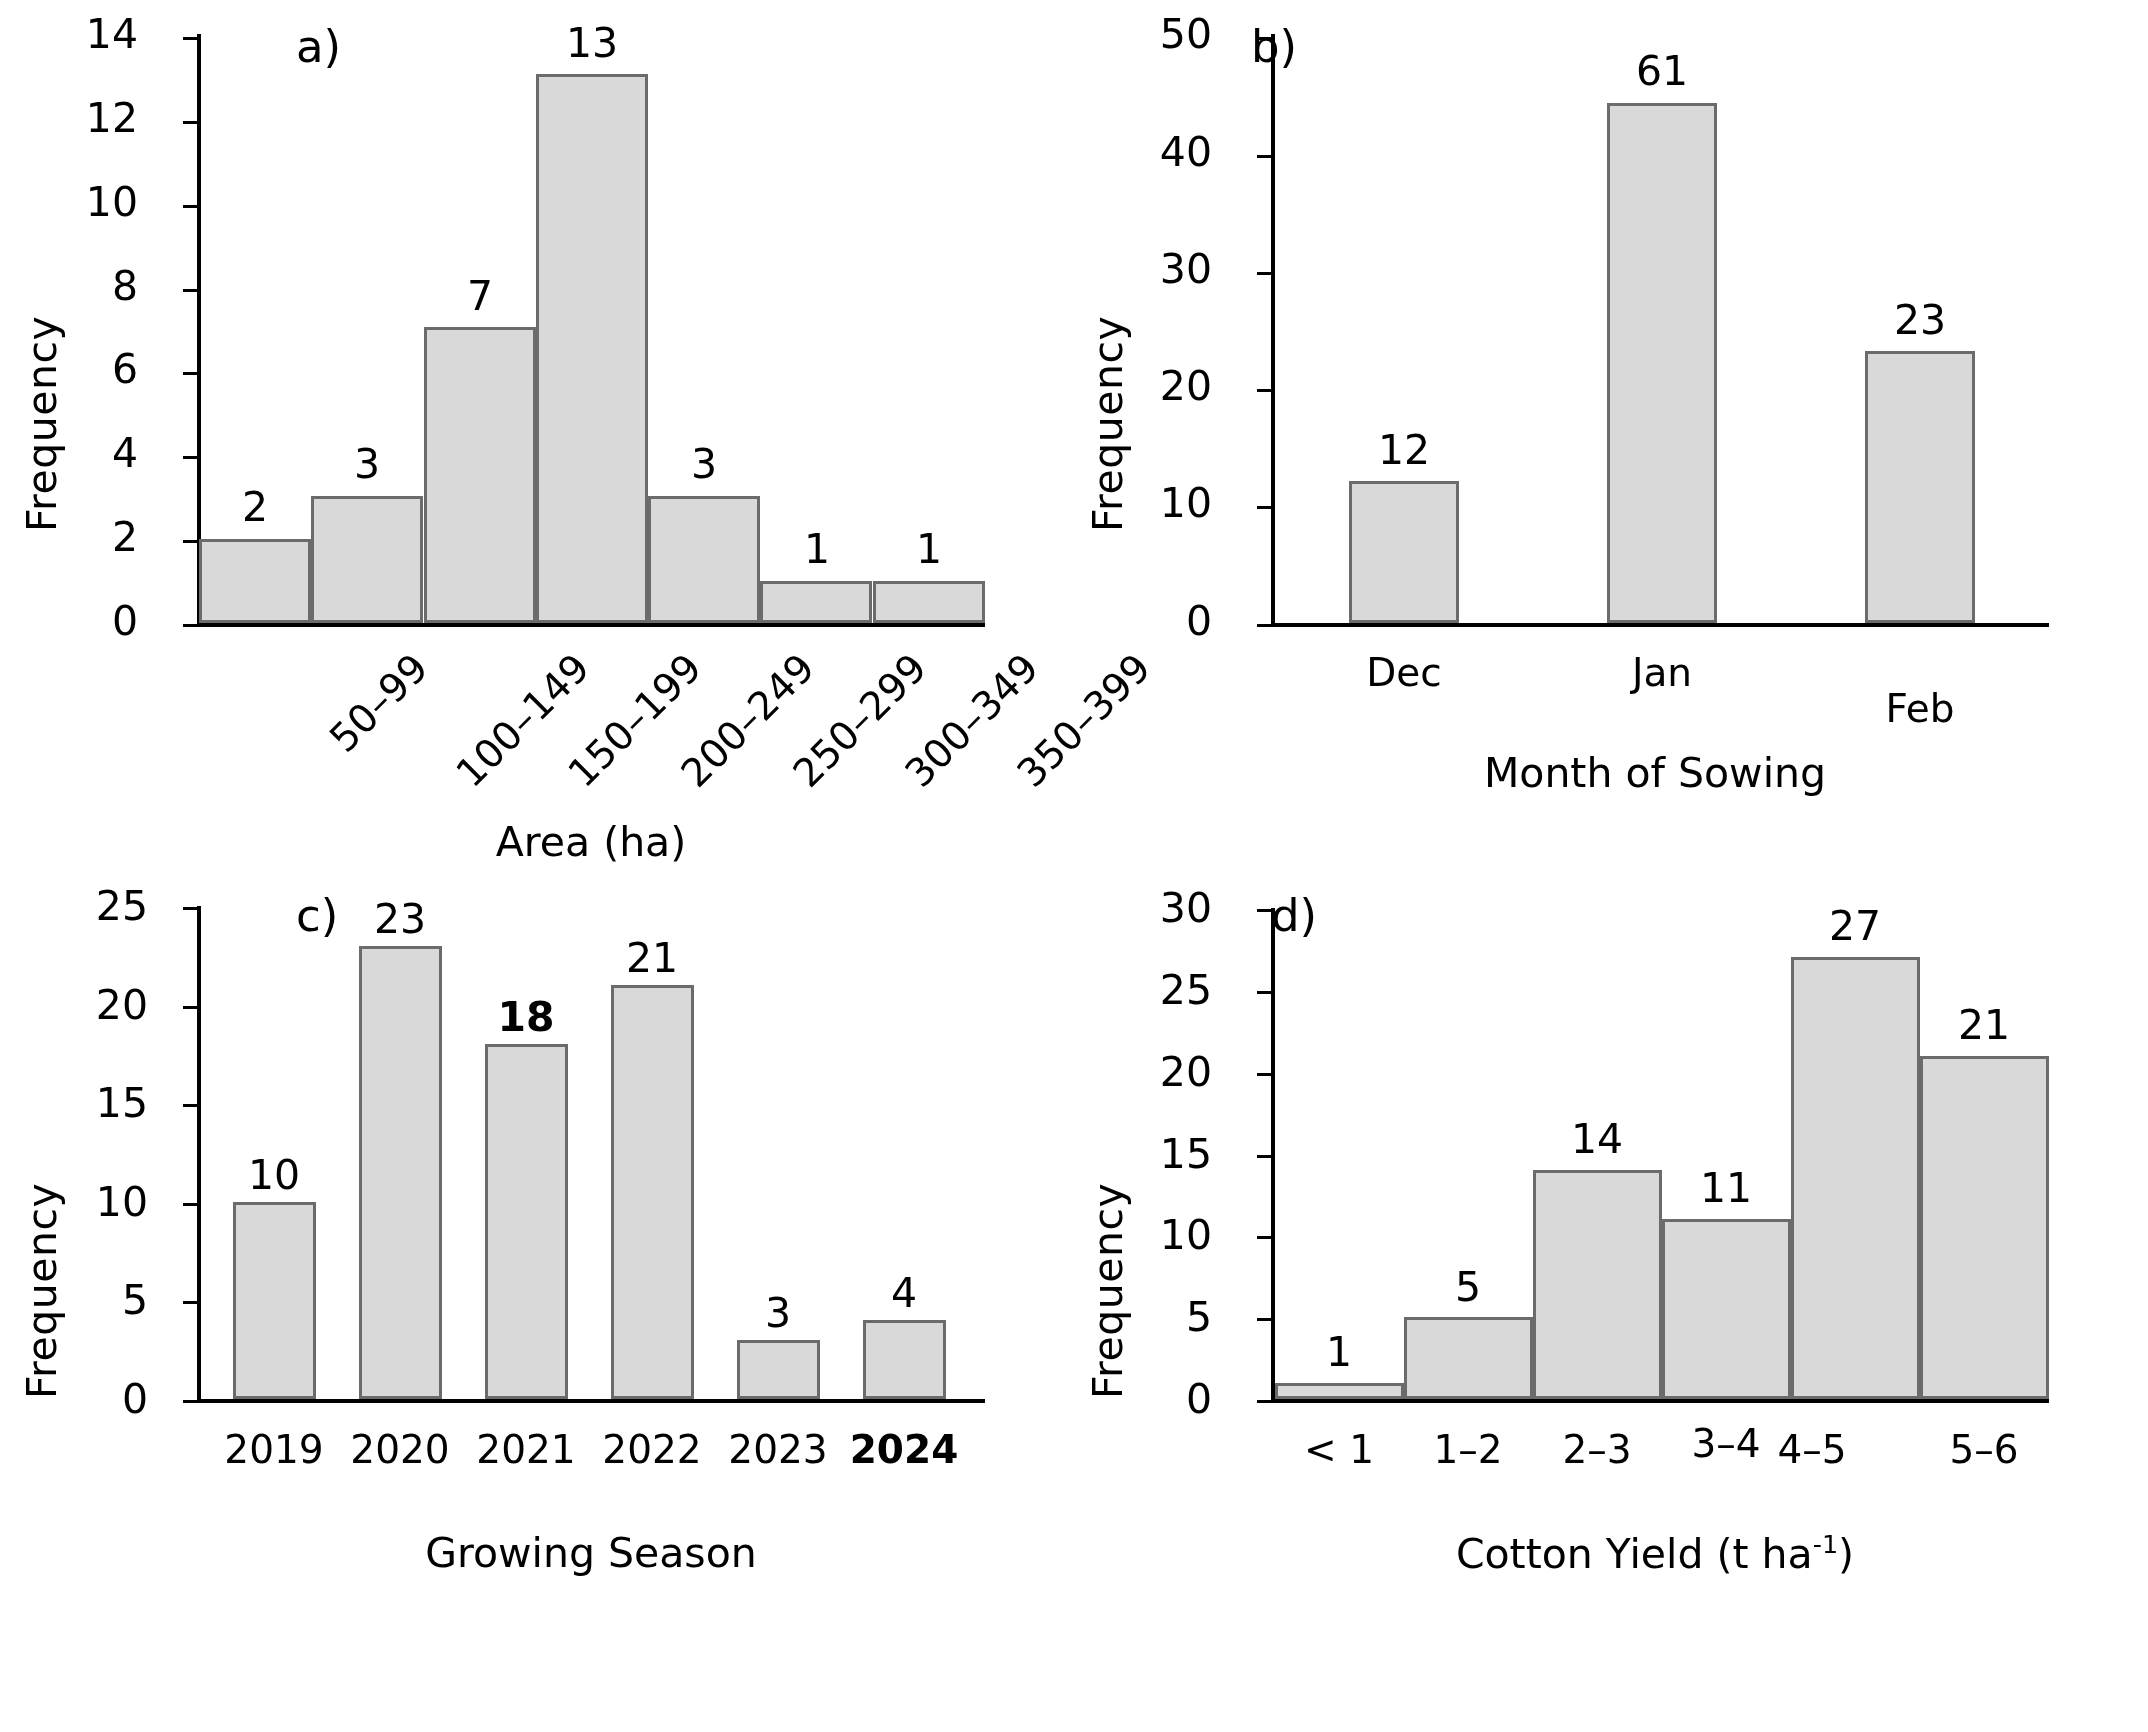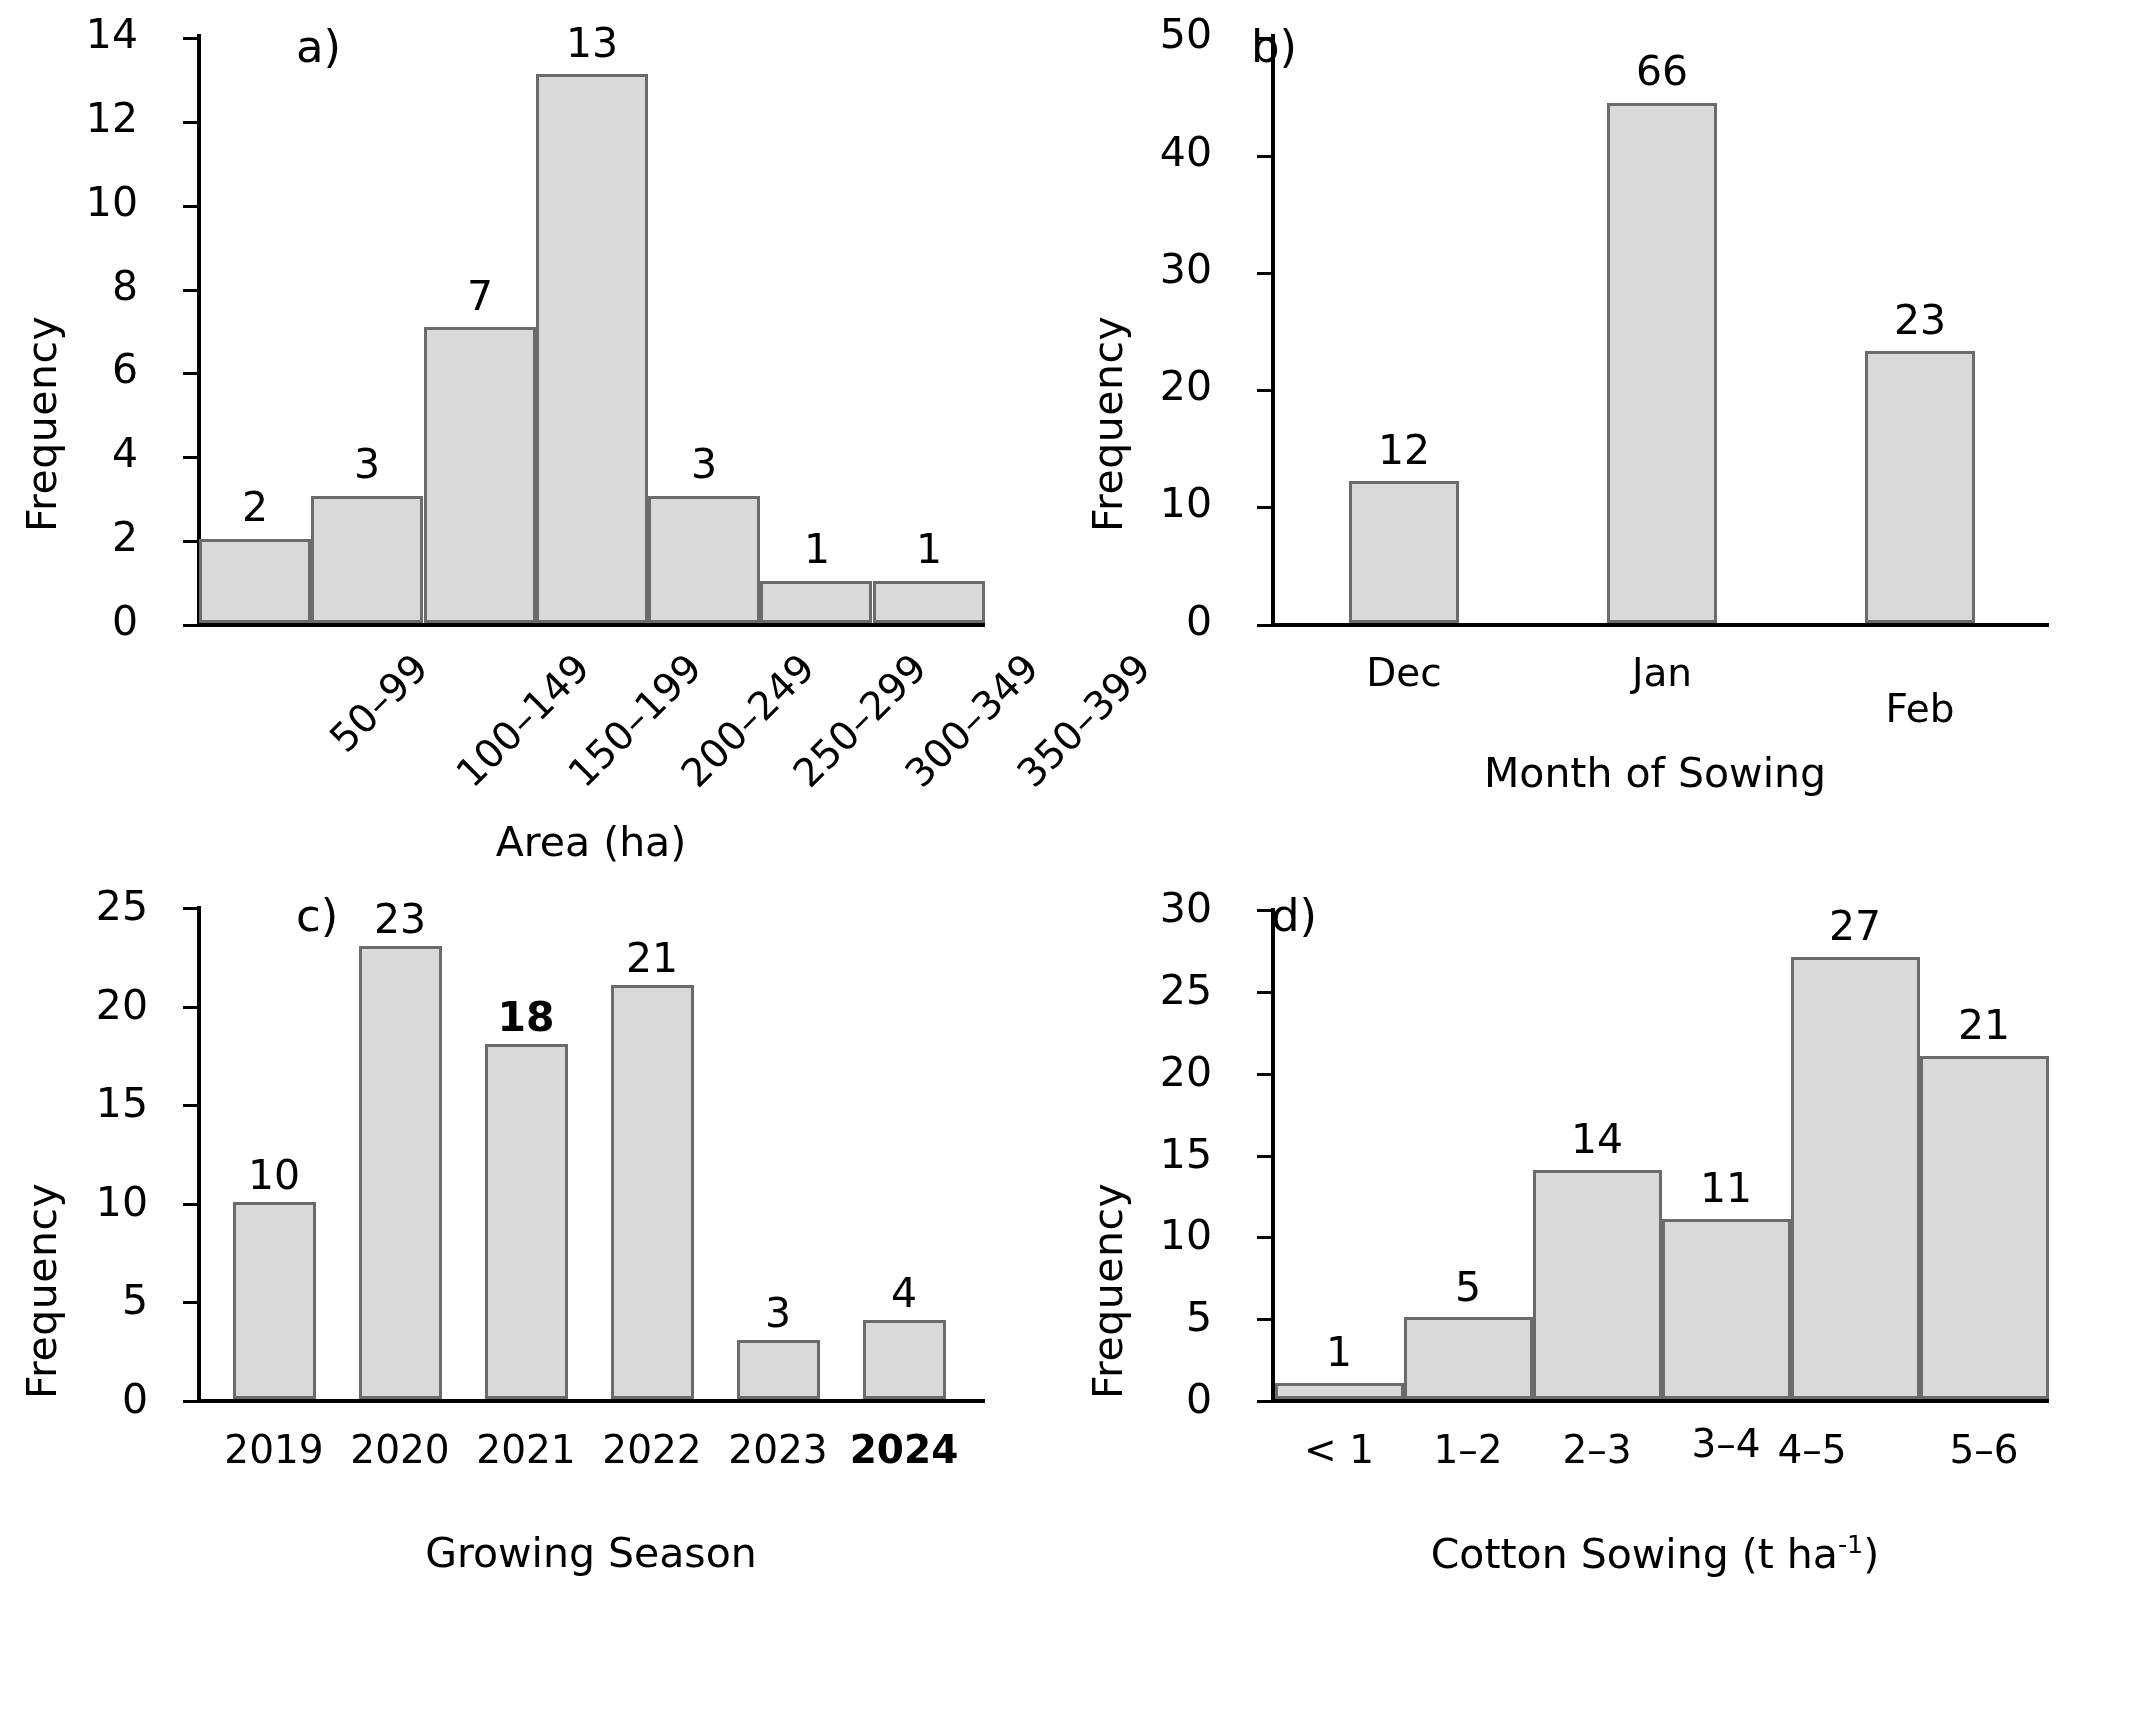--- a/index.html
+++ b/index.html
@@ -171,21 +171,21 @@
     <div class="tick" style="left:183px; top:155px;"></div>
     <div class="tick" style="left:183px; top:37px;"></div>
 
     <div class="plot" style="left:201px; top:31.5px; width:774px; height:591px;">
       <div class="bar" style="left:74px;  width:110px; height:142px;"></div>
       <div class="bar" style="left:332px; width:110px; height:520px;"></div>
       <div class="bar" style="left:590px; width:110px; height:272px;"></div>
     </div>
 
     <div class="bar-value" style="left:330px; top:426px;">12</div>
-    <div class="bar-value" style="left:588px; top:47px;">66</div>
+    <div class="bar-value" style="left:588px; top:47px;">61</div>
     <div class="bar-value" style="left:846px; top:296px;">23</div>
 
     <div class="xtick-label" style="left:330px; top:650px;">Dec</div>
     <div class="xtick-label" style="left:588px; top:650px;">Jan</div>
     <div class="xtick-label" style="left:846px; top:650px;margin-top:36px;">Feb</div>
 
     <div class="xlabel" style="left:187px; top:749px; width:788px;">Month of Sowing</div>
   </div>
 
   <div class="panel">
@@ -274,17 +274,17 @@
     <div class="bar-value" style="left:781px; top:35px;">27</div>
     <div class="bar-value" style="left:910px; top:134px;">21</div>
 
     <div class="xtick-label" style="left:265px; top:560px;">&lt; 1</div>
     <div class="xtick-label" style="left:394px; top:560px;">1–2</div>
     <div class="xtick-label" style="left:523px; top:560px;">2–3</div>
     <div class="xtick-label" style="left:652px; top:554px;">3–4</div>
     <div class="xtick-label" style="left:738px; top:560px;">4–5</div>
     <div class="xtick-label" style="left:910px; top:560px;">5–6</div>
 
-    <div class="xlabel" style="left:177px; top:662px; width:808px;"><span>Cotton Sowing (t ha</span><sup>-1</sup><span>)</span></div>
+    <div class="xlabel" style="left:177px; top:662px; width:808px;"><span>Cotton Yield (t ha</span><sup>-1</sup><span>)</span></div>
   </div>
 
 </div>
 
 
 </body></html>

